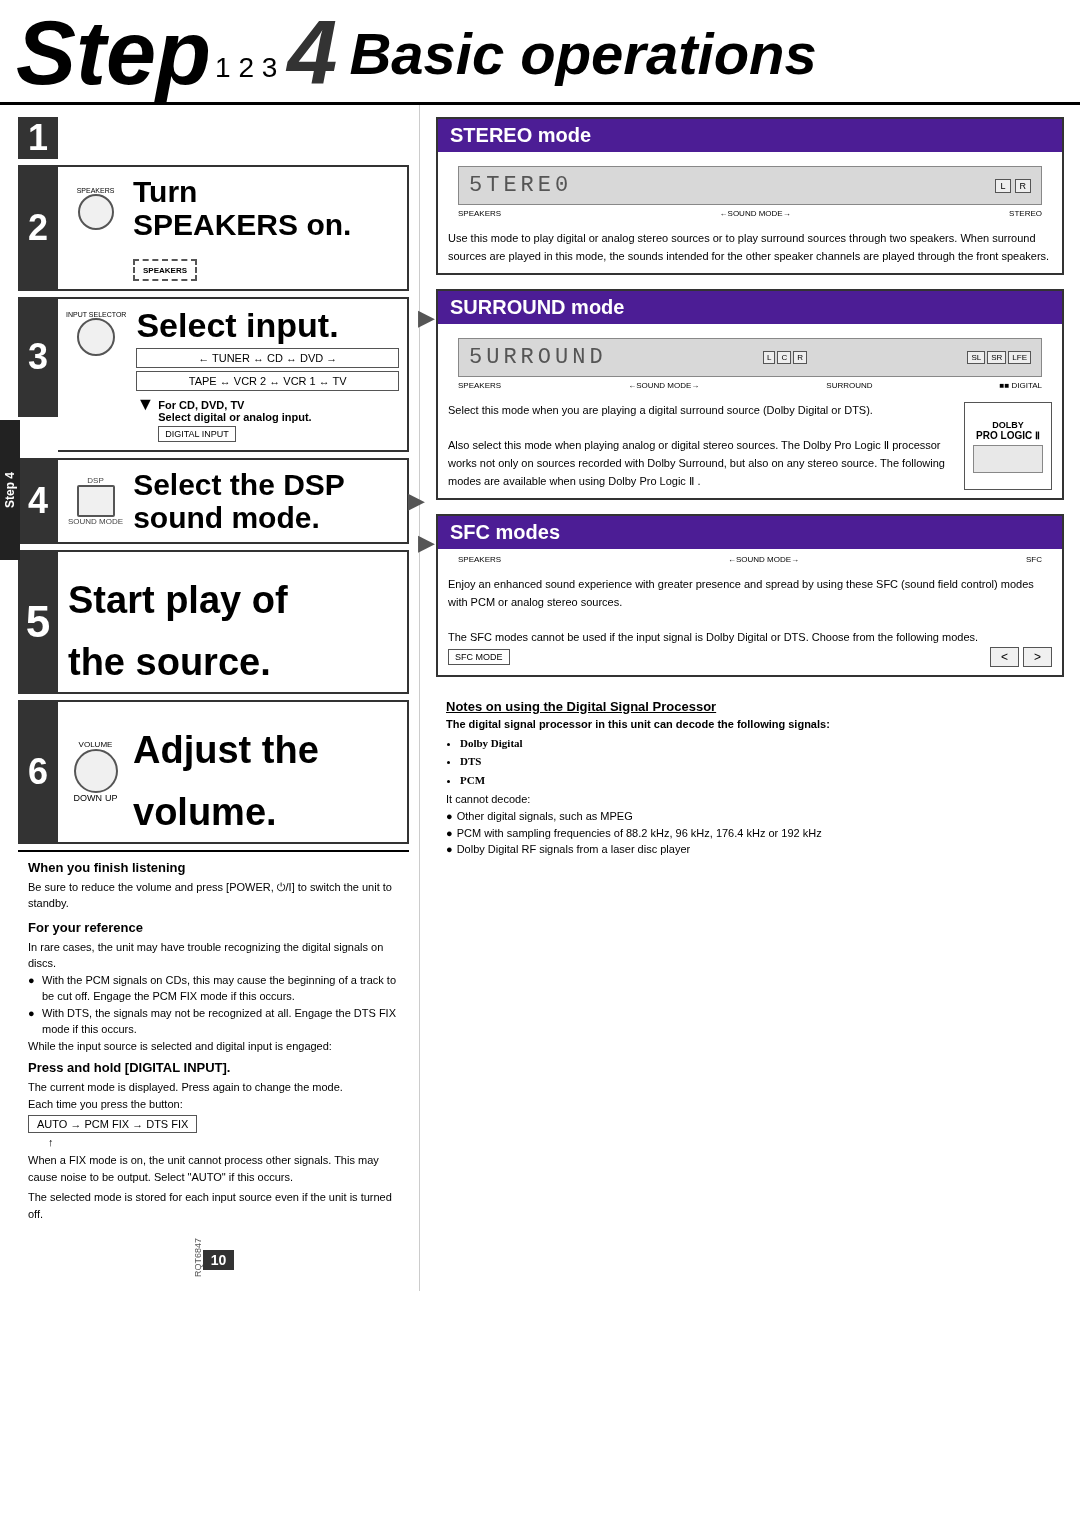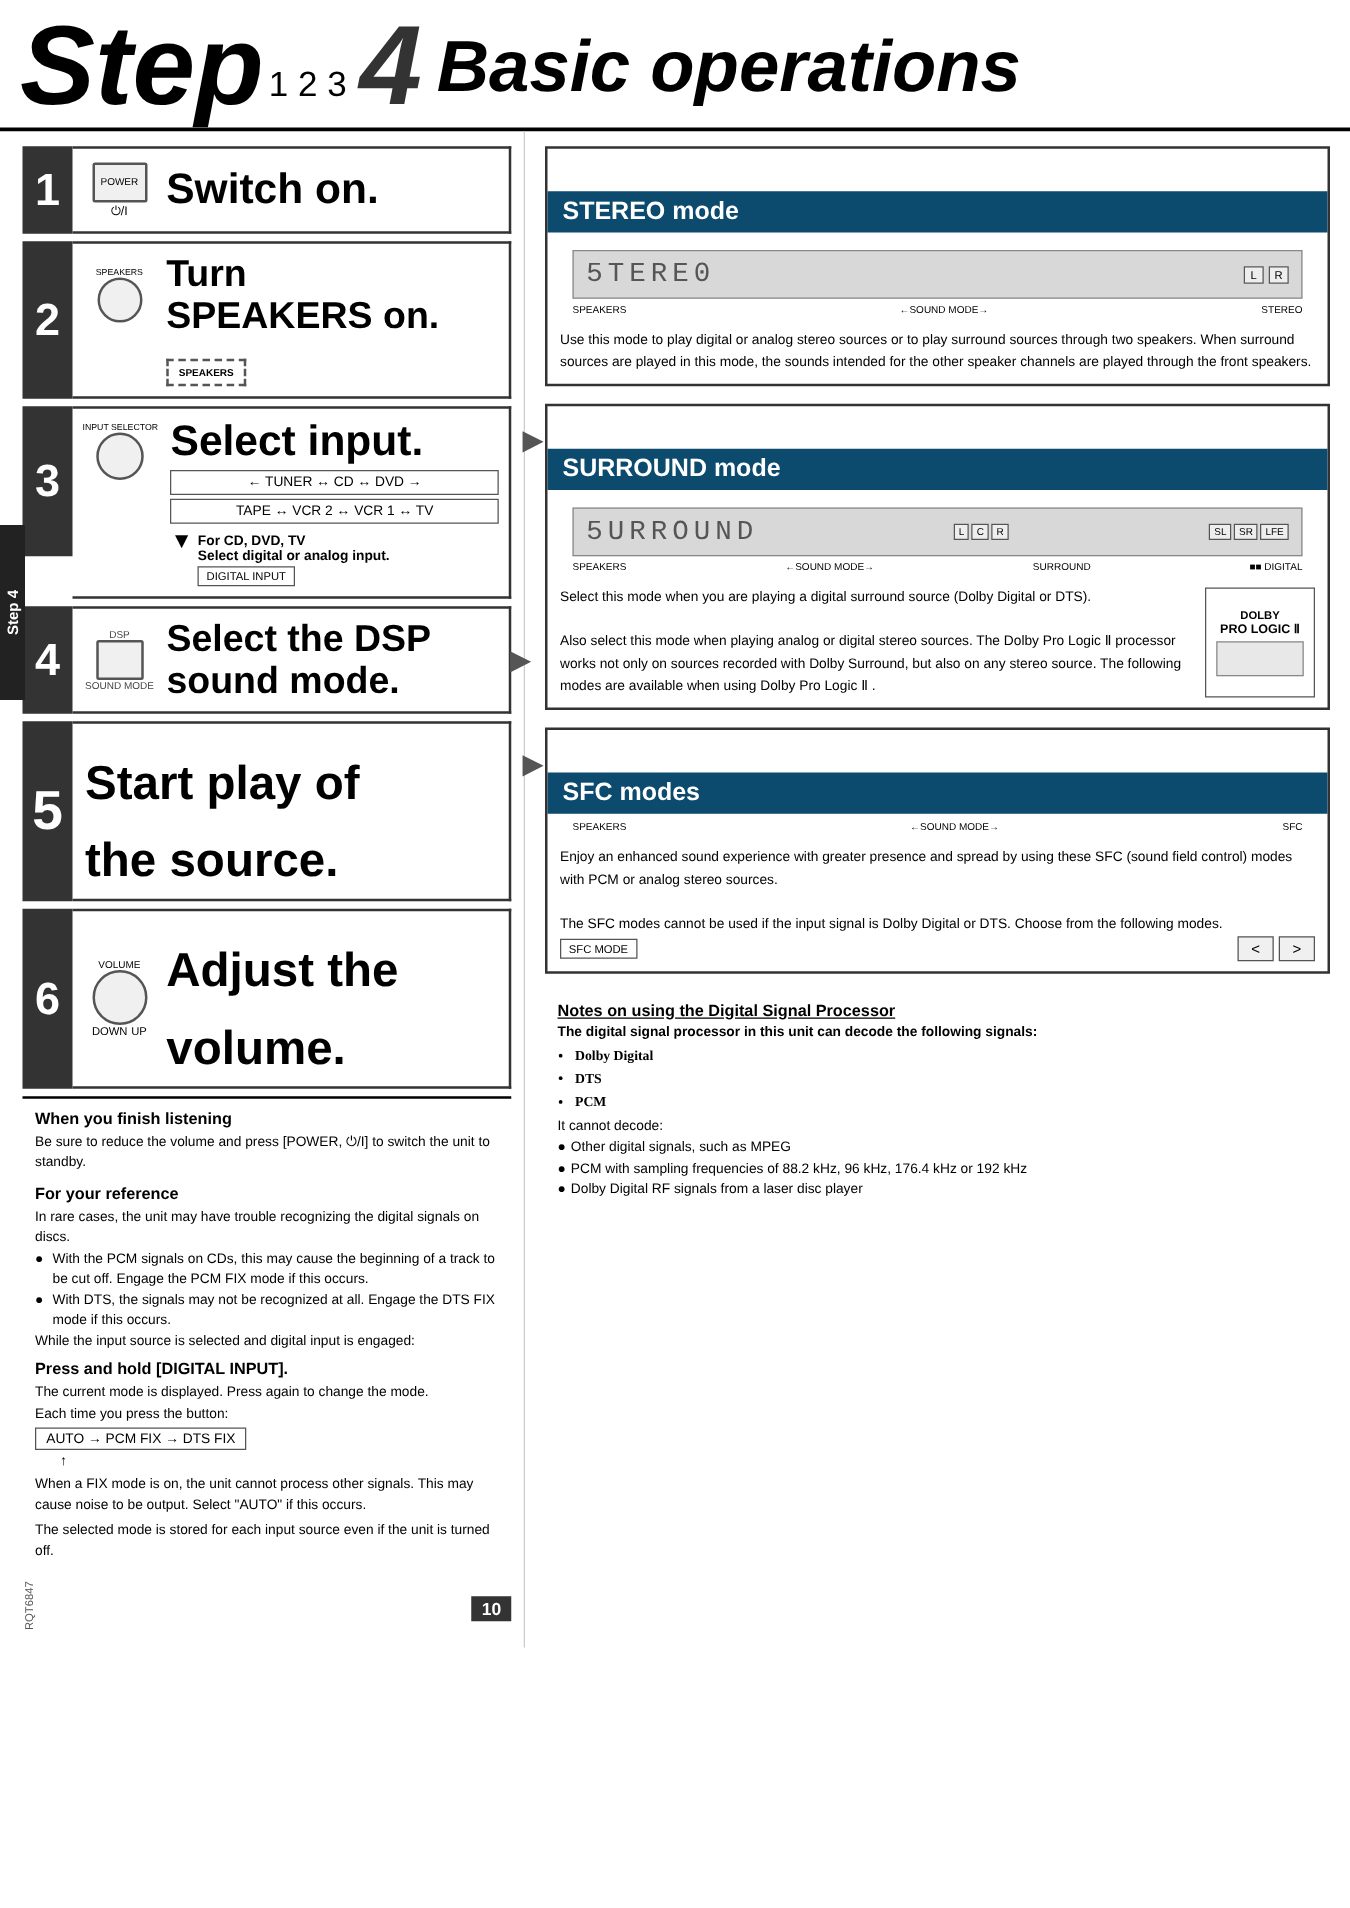--- a/index.html
+++ b/index.html
@@ -245,26 +245,25 @@
       width: 660px;
       padding: 12px 16px 10px 16px;
     }
 
     
     .mode-box {
       border: 2px solid #333;
       margin-bottom: 14px;
     }
     .mode-header {
-      background: #0c4a6e;
+      background: #4c1d95;
       color: #fff;
       font-size: 20px;
       font-weight: 900;
       padding: 5px 12px;
-      margin-top: 34px;
     }
     .mode-display {
       background: #d8d8d8;
       border: 1px solid #888;
       margin: 8px 10px 4px 10px;
       padding: 6px 10px;
       display: flex;
       align-items: center;
       justify-content: space-between;
     }
@@ -437,31 +436,20 @@
 <div style="position:absolute; left:0; top:420px; writing-mode:vertical-rl; transform:rotate(180deg); background:#222; color:#fff; font-size:12px; font-weight:700; padding:6px 3px; height:140px; display:flex; align-items:center; justify-content:center; z-index:20;">
   <span>Step 4</span>
 </div>
 
 <div class="main-layout">
 
   <div class="left-col">
 
     <div class="step-item">
       <div class="step-num-box">1</div>
-      <div class="step-content-box">
-        <div class="step-icon-area">
-          <div class="icon-power">
-            <span style="font-size:8px;">POWER</span>
-          </div>
-          <span style="font-size:10px;">⏻/I</span>
-        </div>
-        <div>
-          <span class="step-label-xlarge">Switch on.</span>
-        </div>
-      </div>
     </div>
 
     <div class="step-item">
       <div class="step-num-box">2</div>
       <div class="step-content-box" style="min-height:85px; flex-direction:column; align-items:flex-start;">
         <div style="display:flex; align-items:center; gap:10px; width:100%;">
           <div class="step-icon-area">
             <span style="font-size:7px;">SPEAKERS</span>
             <div class="icon-speaker"></div>
           </div>
@@ -567,21 +555,21 @@
         <div class="notes-title">Press and hold [DIGITAL INPUT].</div>
         <div class="notes-text">The current mode is displayed. Press again to change the mode.</div>
         <div class="notes-text">Each time you press the button:</div>
         <div class="auto-row">AUTO → PCM FIX → DTS FIX</div>
         <div style="font-size:11px; margin-left:20px;">↑</div>
         <div class="notes-text" style="margin-top:4px;">When a FIX mode is on, the unit cannot process other signals. This may cause noise to be output. Select "AUTO" if this occurs.</div>
         <div class="notes-text" style="margin-top:4px;">The selected mode is stored for each input source even if the unit is turned off.</div>
       </div>
     </div>
 
-    <div style="display:flex; justify-content:space-between; align-items:center; padding:6px 0 0 0;">
+    <div style="display:flex; justify-content:center; align-items:center; padding:6px 0 0 0;">
       <div style="display:flex; flex-direction:column; align-items:flex-start;">
         <span style="font-size:9px; writing-mode:vertical-rl; transform:rotate(180deg); color:#555; margin-bottom:4px;">RQT6847</span>
       </div>
       <div class="page-number">10</div>
     </div>
   </div>
 
   <div class="right-col">
 
     <div class="mode-box">

